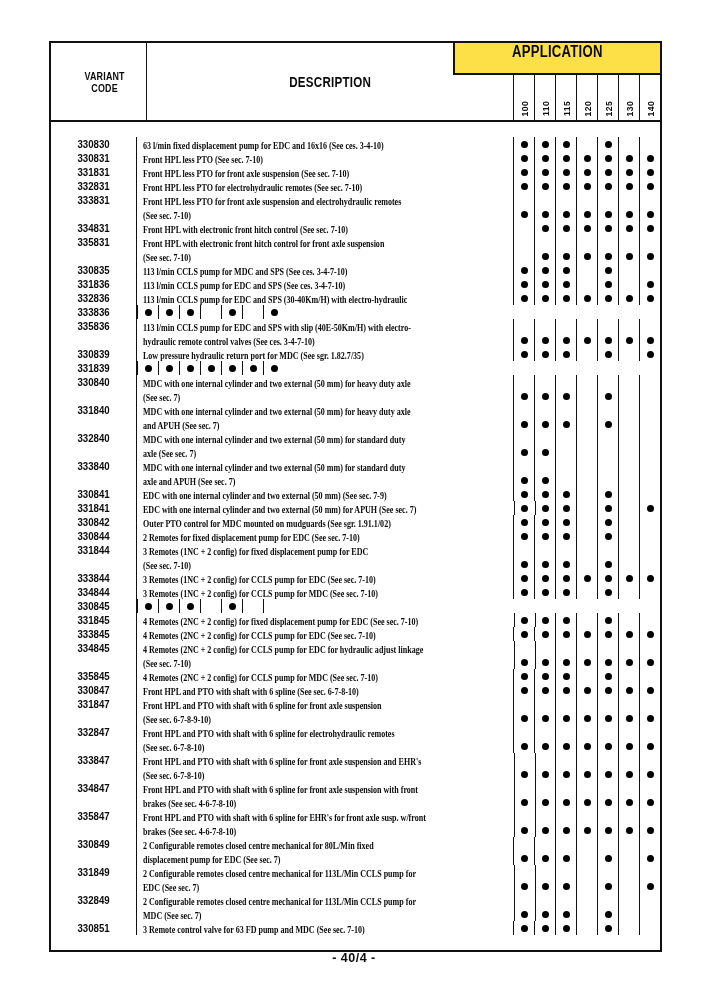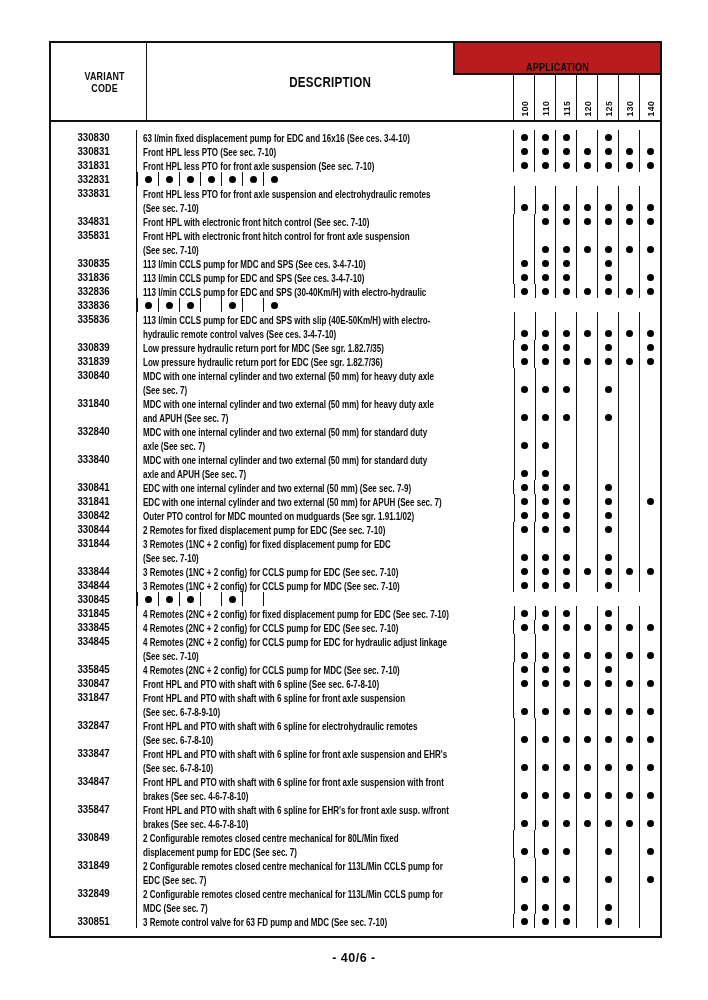--- a/index.html
+++ b/index.html
@@ -30,36 +30,36 @@
   .app-cols{width:147px;display:flex;}
   .app-col{
     width:20px;border-left:1px solid #111;display:flex;align-items:flex-end;
     justify-content:center;
   }
   .app-col span{
     writing-mode:vertical-rl;transform:rotate(180deg) scaleY(0.9);
     font-weight:700;font-size:9.5px;letter-spacing:.5px;margin-bottom:3px;
   }
   .app-box{
-    position:absolute;top:0;right:0;width:205px;height:30px;background:#b91c1c;
+    position:absolute;top:0;right:0;width:205px;height:30px;background:#fde047;
     border-left:2px solid #111;border-bottom:2px solid #111;z-index:2;
-    display:flex;align-items:flex-end;justify-content:center;
-    font-weight:700;font-size:11px;
+    display:flex;align-items:flex-start;justify-content:center;
+    font-weight:700;font-size:16px;
   }
   .app-box span{display:inline-block;transform:scaleX(0.82);letter-spacing:.3px;}
   
-  .tbody{padding:8px 0;}
+  .tbody{padding:15px 0;}
   .row{display:flex;align-items:stretch;}
   .code-cell{
     width:85px;border-right:1px solid #111;text-align:center;font-weight:700;
     font-size:10.5px;line-height:14px;
   }
   .code-cell b{font-weight:700;display:inline-block;transform:scaleX(0.92);}
   .desc-cell{
-    width:377px;box-sizing:border-box;padding-left:6px;padding-right:2px;
+    width:377px;box-sizing:border-box;padding-left:6px;padding-right:2px;font-family:Liberation Serif, serif;
   }
   .line{height:14px;line-height:14.4px;white-space:nowrap;overflow:visible;}
   .line span{
     display:inline-block;transform:scaleX(0.73);transform-origin:0 50%;
     font-weight:700;font-size:11px;letter-spacing:0px;
   }
   .dot-cell{
     width:20px;border-left:1px solid #111;display:flex;flex-direction:column;
     justify-content:flex-end;
   }
@@ -223,20 +223,23 @@
           </div>
         </div>
         <div class="dot-cell">
           <div class="dot-slot">
             <div class="dot"></div>
           </div>
         </div>
       </div>
       <div class="row">
         <div class="code-cell"><b>332831</b></div>
+        <div class="desc-cell">
+          <div class="line"><span>Front HPL less PTO for electrohydraulic remotes (See sec. 7-10)</span></div>
+        </div>
         <div class="dot-cell">
           <div class="dot-slot">
             <div class="dot"></div>
           </div>
         </div>
         <div class="dot-cell">
           <div class="dot-slot">
             <div class="dot"></div>
           </div>
         </div>
@@ -608,23 +611,20 @@
           <div class="dot-slot"></div>
         </div>
         <div class="dot-cell">
           <div class="dot-slot">
             <div class="dot"></div>
           </div>
         </div>
       </div>
       <div class="row">
         <div class="code-cell"><b>331839</b></div>
-        <div class="desc-cell">
-          <div class="line"><span>Low pressure hydraulic return port for EDC (See sgr. 1.82.7/36)</span></div>
-        </div>
         <div class="dot-cell">
           <div class="dot-slot">
             <div class="dot"></div>
           </div>
         </div>
         <div class="dot-cell">
           <div class="dot-slot">
             <div class="dot"></div>
           </div>
         </div>
@@ -1623,13 +1623,13 @@
         <div class="dot-cell">
           <div class="dot-slot"></div>
         </div>
         <div class="dot-cell">
           <div class="dot-slot"></div>
         </div>
       </div>
     </div>
 </div>
 
-<div class="footer">- 40/6 -</div>
+<div class="footer">- 40/4 -</div>
 
 </body></html>

